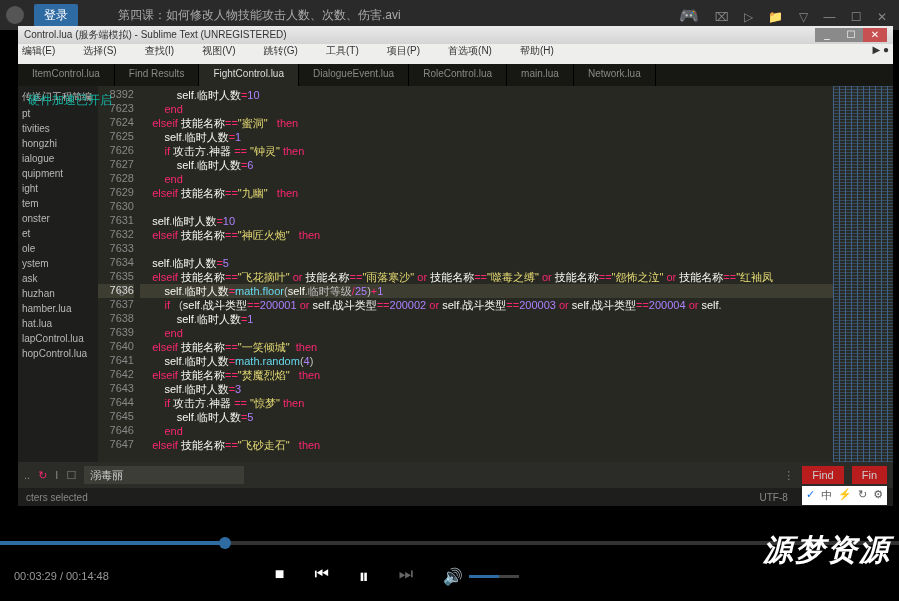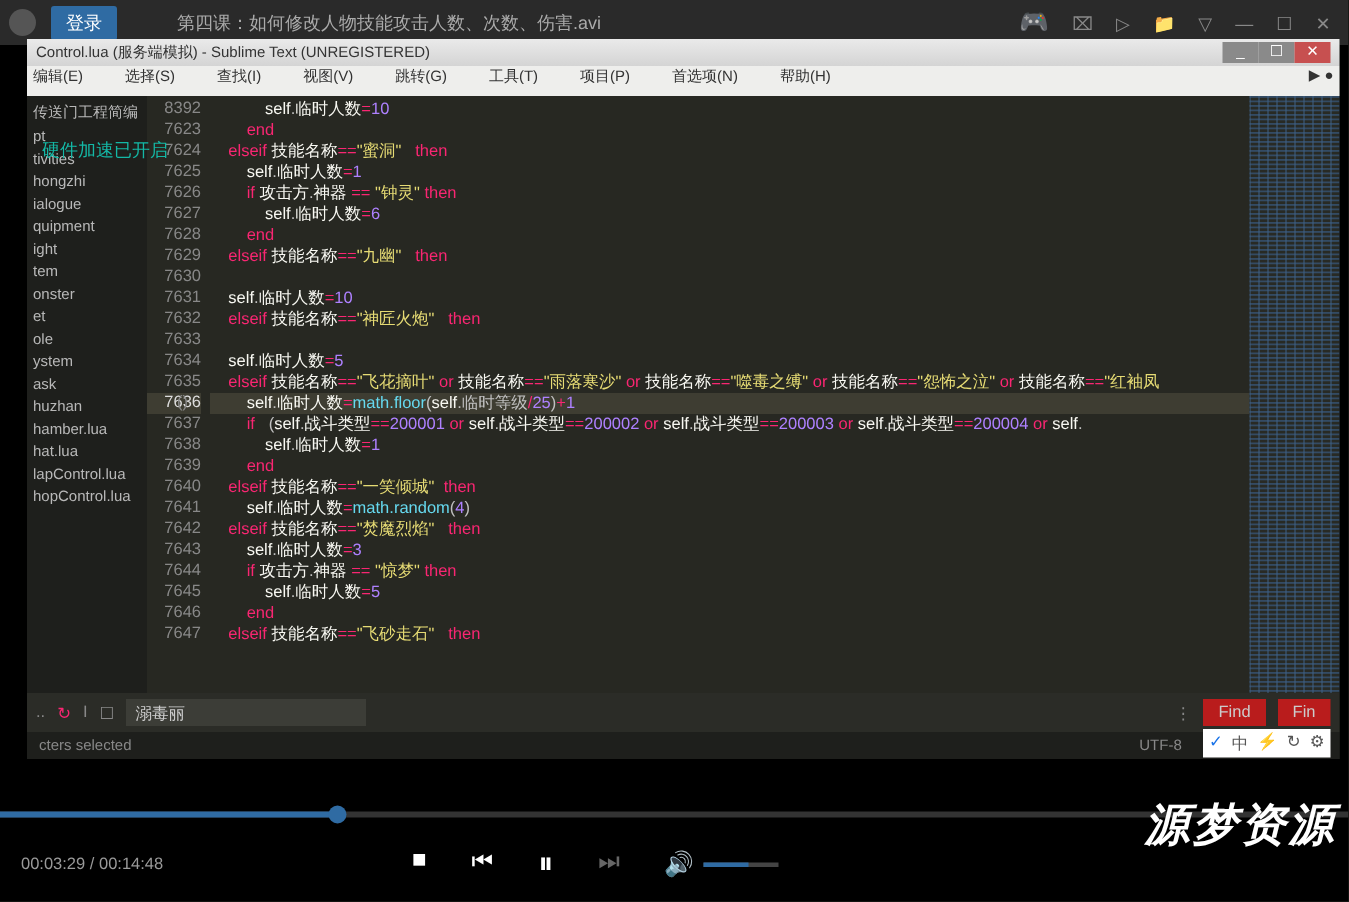--- a/index.html
+++ b/index.html
@@ -86,20 +86,29 @@
       <span>选择(S)</span>
       <span>查找(I)</span>
       <span>视图(V)</span>
       <span>跳转(G)</span>
       <span>工具(T)</span>
       <span>项目(P)</span>
       <span>首选项(N)</span>
       <span>帮助(H)</span>
       <span class="play">▶ ●</span>
   </div>
+  <div class="st-tabs" id="st-tabs">
+      <div class="st-tab">ItemControl.lua</div>
+      <div class="st-tab">Find Results</div>
+      <div class="st-tab active">FightControl.lua</div>
+      <div class="st-tab">DialogueEvent.lua</div>
+      <div class="st-tab">RoleControl.lua</div>
+      <div class="st-tab">main.lua</div>
+      <div class="st-tab">Network.lua</div>
+    </div>
   <div class="st-body">
     <div class="st-side" id="st-side">
         <div>传送门工程简编</div>
         <div>pt</div>
         <div>tivities</div>
         <div>hongzhi</div>
         <div>ialogue</div>
         <div>quipment</div>
         <div>ight</div>
         <div>tem</div>

